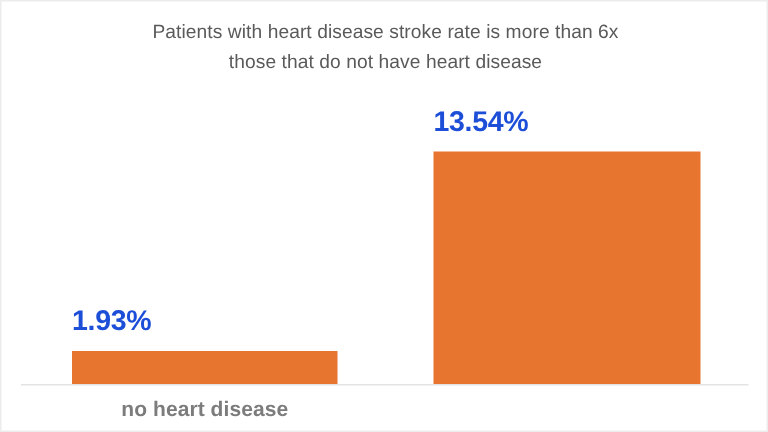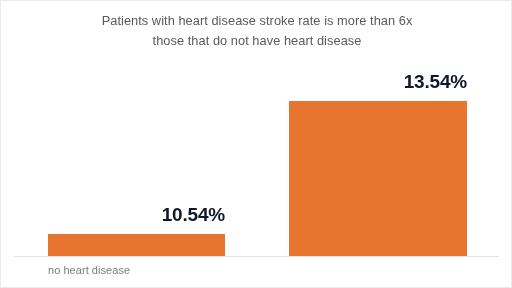--- a/index.html
+++ b/index.html
@@ -51,31 +51,31 @@
     background: #e3e3e3;
   }
   .bar {
     position: absolute;
     background: #e8752f;
   }
   .bar-label {
     position: absolute;
     font-size: 19px;
     font-weight: bold;
-    color: #0f172a;
-    text-align: right;
+    color: #1d4ed8;
+    text-align: left;
     letter-spacing: -0.2px;
   }
   .cat-label {
     position: absolute;
     top: 263px;
-    font-size: 11px;
-    font-weight: 400;
+    font-size: 14px;
+    font-weight: 700;
     color: #7c7c7c;
-    text-align: left;
+    text-align: center;
     letter-spacing: 0.05px;
   }
   
   #bar-0     { left: 47px;  top: 233px; width: 177px; height: 22px; }
   #bar-label-0 { left: 47px;  top: 203px; width: 177px; }
   #cat-label-0 { left: 47px;  width: 177px; }
   
   #bar-1     { left: 288px; top: 100px; width: 178px; height: 155px; }
   #bar-label-1 { left: 288px; top: 70px;  width: 178px; }
   #cat-label-1 { left: 288px; width: 178px; }
@@ -86,20 +86,20 @@
 <div id="chart-card">
 
   <div id="chart-title">Patients with heart disease stroke rate is more than 6x
 those that do not have heart disease</div>
 
   <div id="plot-area">
 
     <div id="axis-line" style="background: rgb(227, 227, 227);"></div>
 
     <div class="bar" id="bar-0" style="height: 22px; top: 233px; background: rgb(232, 117, 47);"></div>
-    <div class="bar-label" id="bar-label-0" style="top: 203px;">10.54%</div>
+    <div class="bar-label" id="bar-label-0" style="top: 203px;">1.93%</div>
     <div class="cat-label" id="cat-label-0">no heart disease</div>
 
     <div class="bar" id="bar-1" style="height: 155px; top: 100px; background: rgb(232, 117, 47);"></div>
     <div class="bar-label" id="bar-label-1" style="top: 70px;">13.54%</div>
 
   </div>
 </div>
 
 </body></html>

